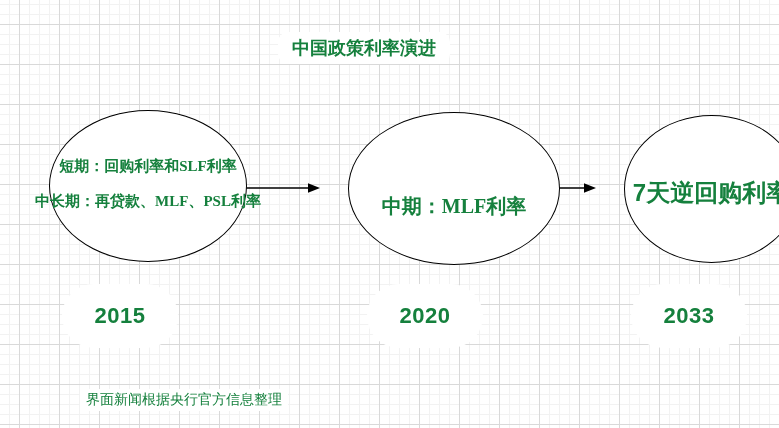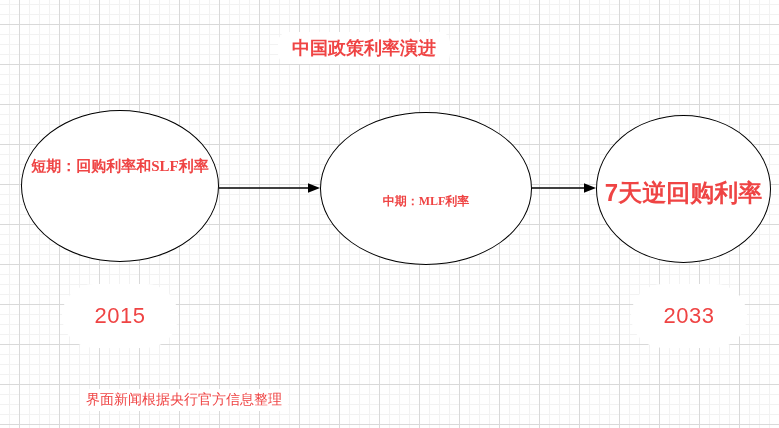--- a/index.html
+++ b/index.html
@@ -9,77 +9,79 @@
     overflow:hidden;
     background-color:#ffffff;
     background-image:
       linear-gradient(to right, #d9d9d9 1px, transparent 1px),
       linear-gradient(to bottom, #d9d9d9 1px, transparent 1px),
       linear-gradient(to right, #f2f2f2 1px, transparent 1px),
       linear-gradient(to bottom, #f2f2f2 1px, transparent 1px);
     background-size:40px 40px, 40px 40px, 10px 10px, 10px 10px;
     background-position:19px 0, 0 24px, 9px 0, 0 4px;
     font-family:"Liberation Sans","DejaVu Sans",sans-serif;
-    color:#ef4444;
+    color:#15803d;
   }
   .title-label{
     position:absolute;
     left:364px;top:32px;
     transform:translateX(-50%);
     background:#ffffff;
     padding:4px 14px;
     font-size:18px;
     font-weight:bold;
     white-space:nowrap;
     border-radius:10px;
   }
   .node{
     position:absolute;
     background:#ffffff;
     border:1.4px solid #000000;
     border-radius:50%;
     box-sizing:border-box;
+    margin-left:28px;
   }
   .node-ellipse-1{left:21px;top:110px;width:198px;height:152px;}
   .node-ellipse-2{left:320px;top:112px;width:212px;height:153px;}
   .node-ellipse-3{left:596px;top:115px;width:175px;height:148px;}
   .node-line{
     position:absolute;
     left:50%;
     transform:translateX(-50%);
     white-space:nowrap;
     font-weight:bold;
     text-align:center;
   }
   .serif-line{
     font-family:"Liberation Serif","DejaVu Serif",serif;
     font-size:15px;
   }
   .node-ellipse-1 .line1{top:46px;}
   .node-ellipse-1 .line2{top:81px;}
   .node-ellipse-2 .line1{top:45px;font-size:16px;}
-  .node-ellipse-2 .line2{top:80px;font-size:12px;}
+  .node-ellipse-2 .line2{top:80px;font-size:20px;}
   .node-ellipse-3 .line1{
     top:61px;
     font-family:"Liberation Sans","DejaVu Sans",sans-serif;
     font-size:24px;
   }
   .arrows{position:absolute;left:0;top:0;}
   .year-label{
     position:absolute;
     transform:translateX(-50%);
     top:284px;
     width:116px;height:64px;
     border-radius:32px;
     background:#ffffff;
     display:flex;
     align-items:center;
     justify-content:center;
     font-size:22px;
     letter-spacing:0.5px;
+    font-weight:bold;
   }
   .year-1{left:120px;}
   .year-2{left:425px;}
   .year-3{left:689px;}
   .source-note{
     position:absolute;
     left:80px;top:389px;
     background:#ffffff;
     padding:2px 6px;
     font-size:14px;
@@ -99,30 +101,32 @@
       <polygon points="320,188 308,183.2 308,192.8" fill="#000000"></polygon>
     </g>
     <g>
       <line x1="532" y1="188" x2="585" y2="188" stroke="#000000" stroke-width="1.7"></line>
       <polygon points="596,188 584,183.2 584,192.8" fill="#000000"></polygon>
     </g>
   </svg>
 
   <div class="node node-ellipse-1">
     <div class="node-line serif-line line1">短期：回购利率和SLF利率</div>
+    <div class="node-line serif-line line2">中长期：再贷款、MLF、PSL利率</div>
   </div>
 
   <div class="node node-ellipse-2">
     <div class="node-line serif-line line2">中期：MLF利率</div>
   </div>
 
   <div class="node node-ellipse-3">
     <div class="node-line line1">7天逆回购利率</div>
   </div>
 
   <div class="year-label year-1">2015</div>
 
+  <div class="year-label year-2">2020</div>
 
   <div class="year-label year-3">2033</div>
 
   <div class="source-note">界面新闻根据央行官方信息整理</div>
 
 </div>
 
 </body></html>

